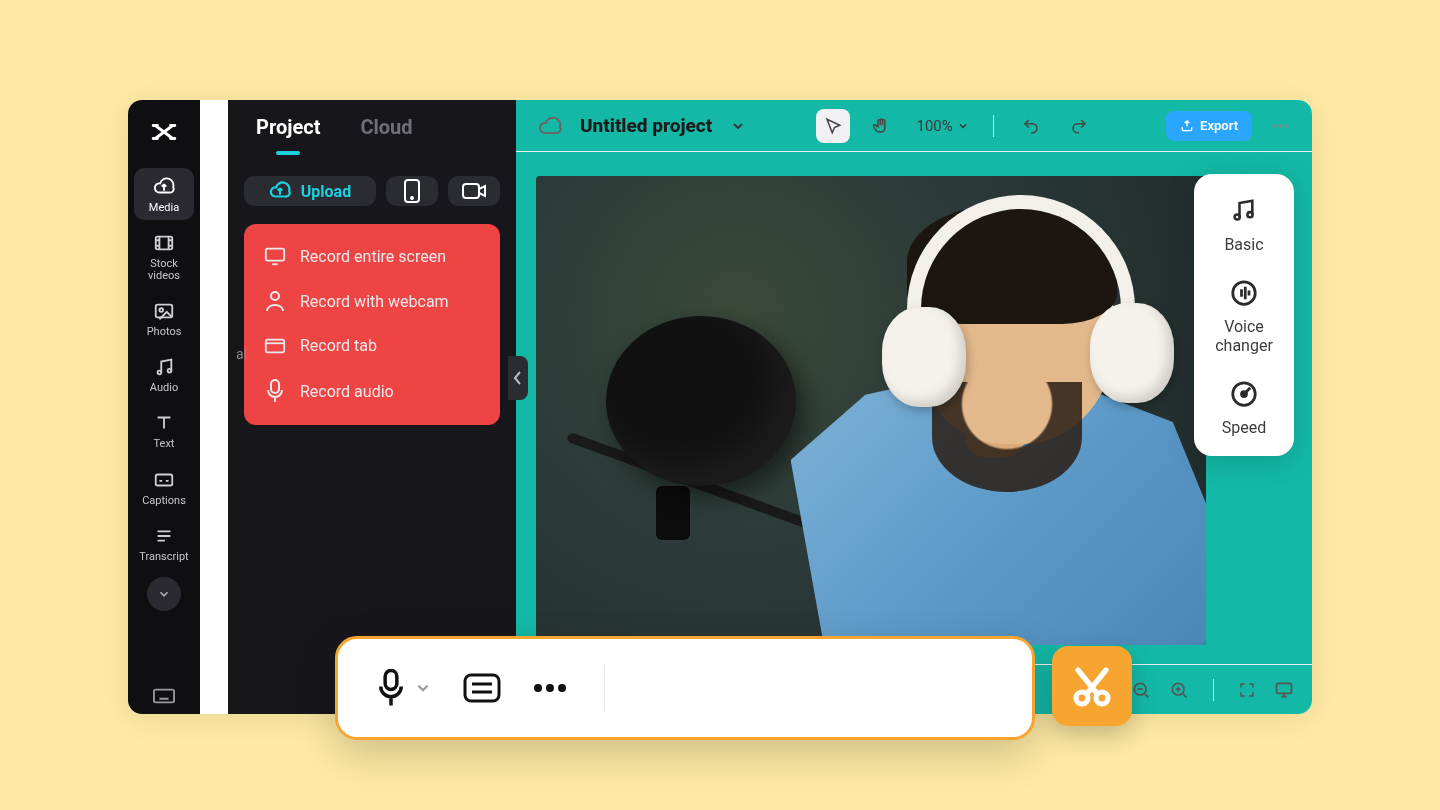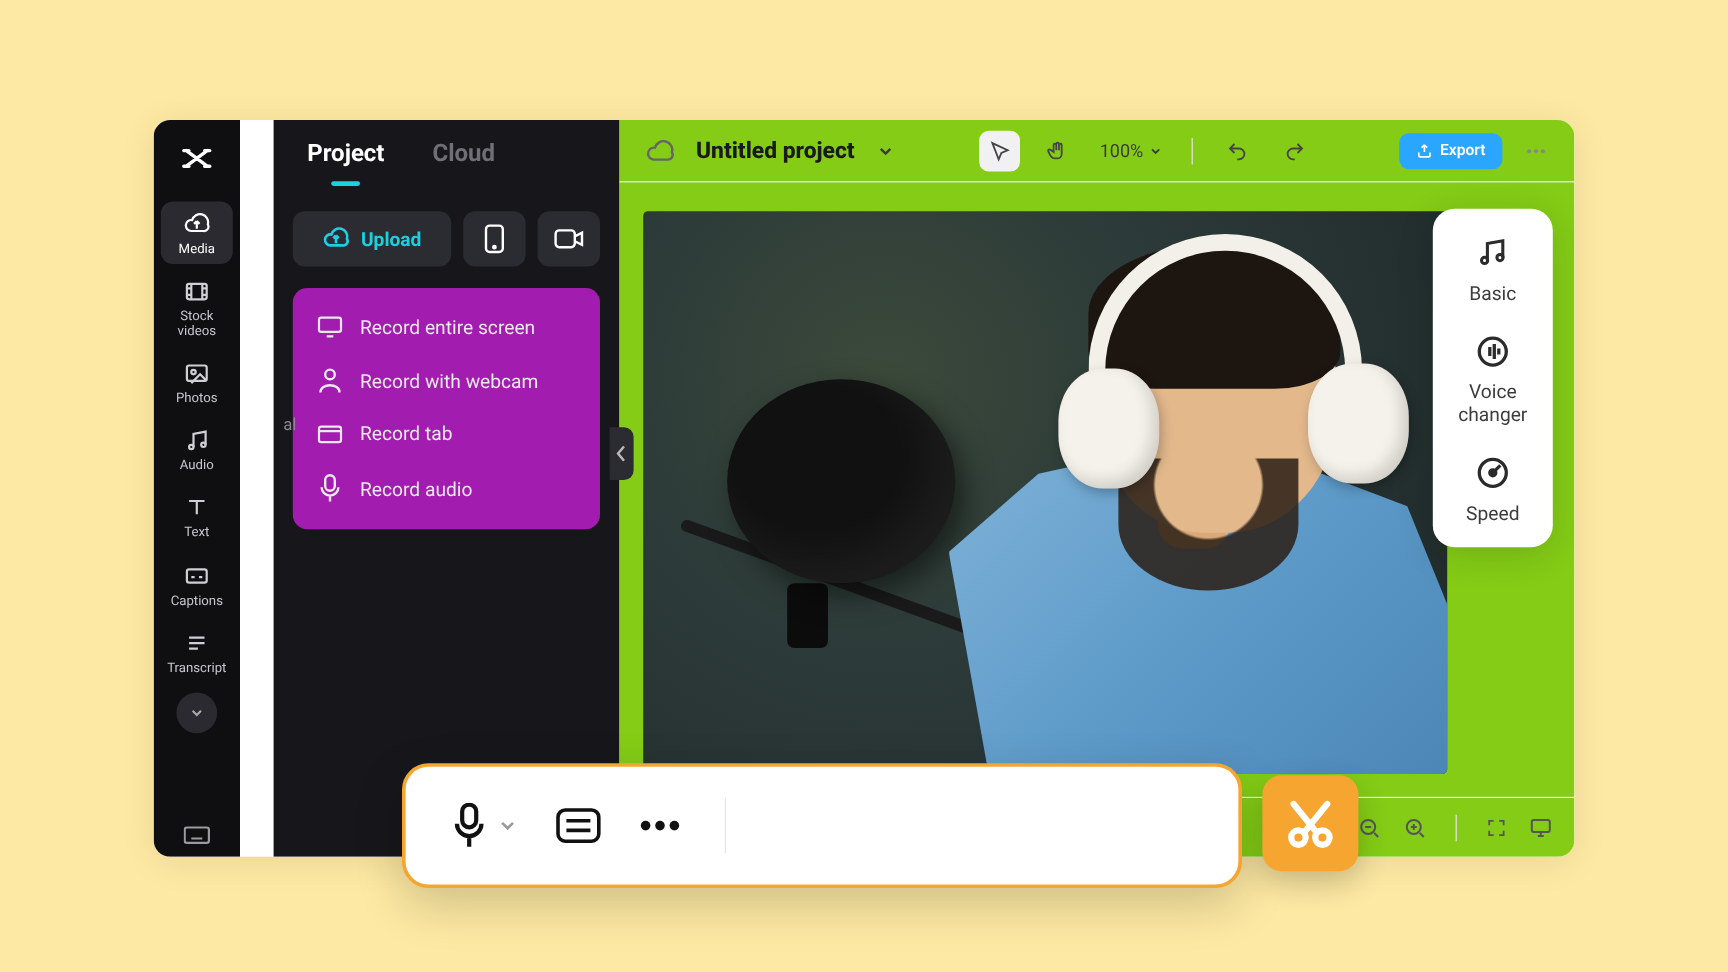--- a/index.html
+++ b/index.html
@@ -14,31 +14,31 @@
   .rail-item .lbl { font-size: 11px; margin-top: 4px; line-height: 1.1; text-align:center;}
   .rail-expand { margin-top: 4px; width: 34px; height: 34px; border-radius: 50%; background: #2a2a30; display:flex;align-items:center;justify-content:center; color:#aaa; cursor:pointer;}
   .rail-bottom { margin-top: auto; margin-bottom: 6px; width:34px; height:24px; display:flex;align-items:center;justify-content:center; color:#9a9aa0;}
 
   .media-panel { width: 288px; background: #17171b; color: #fff; display: flex; flex-direction: column; position: relative; margin-left: 28px; }
   .tabs { display: flex; height: 60px; align-items: center; gap: 40px; padding: 0 28px; }
   .tab { font-size: 20px; font-weight: 700; color: #6f6f76; cursor: pointer; position: relative; padding-bottom: 6px;}
   .tab.active { color: #fff; }
   .tab.active::after { content:""; position:absolute; left: 50%; transform:translateX(-50%); bottom:-10px; width: 24px; height: 4px; border-radius: 3px; background:#1bd0e0; }
   .source-row { display:flex; gap: 10px; padding: 16px 16px 0; }
-  .btn-dark { background:#2b2b32; border-radius:10px; height:46px; display:flex; align-items:center; justify-content:center; color:#fff; cursor:pointer; }
+  .btn-dark { background:#2b2b32; border-radius:10px; height:30px; display:flex; align-items:center; justify-content:center; color:#fff; cursor:pointer; }
   .upload-btn { flex: 1.4; gap: 10px; color:#1bd0e0; font-weight:700; font-size:16px;}
   .upload-btn .ico { color:#1bd0e0; }
   .square-btn { width:52px; }
-  .record-menu { margin: 18px 16px 0; background:#a21caf; border-radius:12px; padding: 10px 6px; display:flex; flex-direction:column; }
+  .record-menu { margin: 18px 16px 0; background:#ef4444; border-radius:12px; padding: 10px 6px; display:flex; flex-direction:column; }
   .rm-item { display:flex; align-items:center; gap:14px; padding:12px 14px; border-radius:8px; cursor:pointer; color:#eaeaec; font-size:16px;}
   .rm-item .ico { width:22px; display:flex; justify-content:center;}
   .al-text { position:absolute; left:8px; top:246px; color:#8a8a90; font-size:14px;}
   .panel-handle { position:absolute; right:-12px; top:256px; width:20px; height:44px; background:#2b2b32; border-radius:0 8px 8px 0; display:flex;align-items:center;justify-content:center; color:#bbb; z-index:5;}
 
-  .main { flex:1; display:flex; flex-direction:column; background:#84cc16;justify-content:center; }
+  .main { flex:1; display:flex; flex-direction:column; background:#14b8a6;justify-content:center; }
   .topbar { height:52px; display:flex; align-items:center; padding: 0 18px; gap:14px; border-bottom:1px solid #eee;}
   .cloud-ico { width:32px; height:32px; border-radius:8px; display:flex;align-items:center;justify-content:center; color:#666; }
   .proj-title { font-size:19px; font-weight:800; color:#1a1a1a; }
   .chev { color:#3a3a3a; margin-left:4px; cursor:pointer;}
   .spacer { flex:1; }
   .tool-ico { width:34px; height:34px; border-radius:8px; display:flex;align-items:center;justify-content:center; color:#444; cursor:pointer;}
   .tool-ico.active { background:#f1f1f3; }
   .zoom-lbl { font-size:15px; color:#3a3a3a; margin: 0 4px; cursor:pointer; display:flex; align-items:center; gap:4px;}
   .divider-v { width:1px; height:22px; background:#e4e4e7; margin:0 6px;}
   .export-btn { background:#2aa6ff; color:#fff; border-radius:8px; height:30px; padding:0 14px; display:flex; align-items:center; gap:6px; font-size:13px; font-weight:600; cursor:pointer;}

